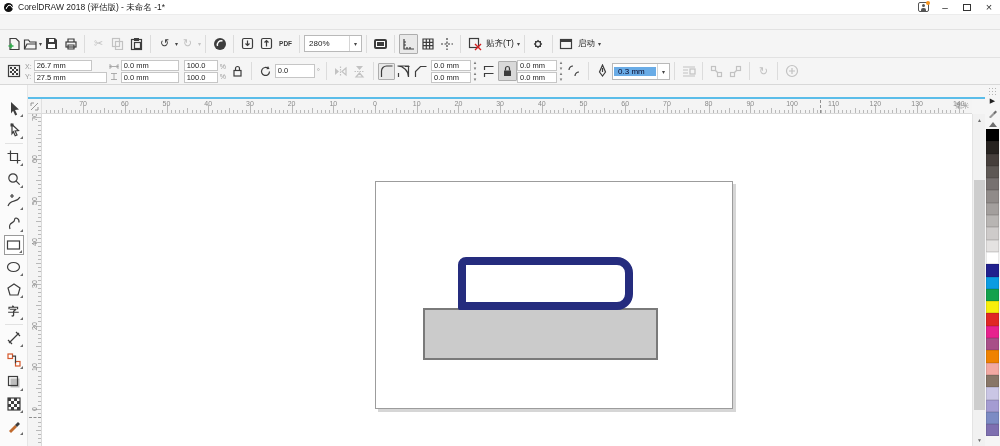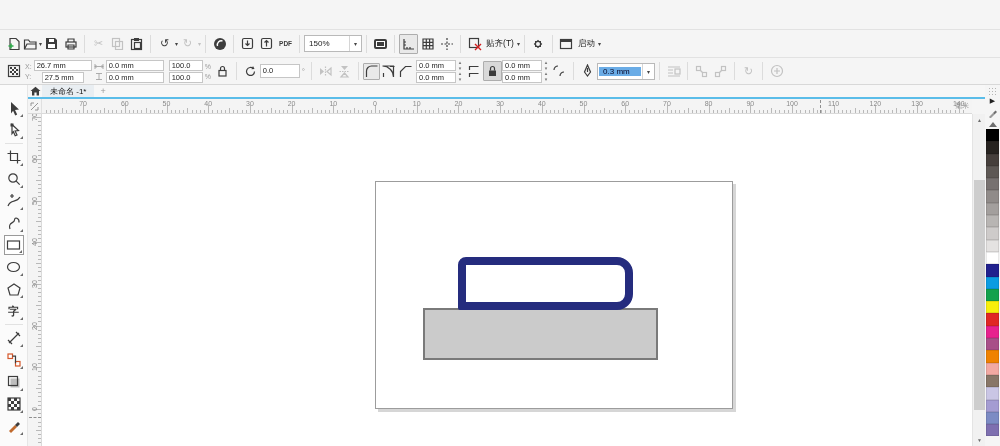--- a/index.html
+++ b/index.html
@@ -99,20 +99,40 @@
   .pal-grip{width:9px;height:8px;margin-top:2px;background-image:radial-gradient(circle,#b5b5b5 1px,transparent 1px);background-size:3px 3px;}
   .pal-btn{width:15px;height:12px;display:flex;align-items:center;justify-content:center;font-size:7px;color:#222;}
   .swatches{display:flex;flex-direction:column;width:13px;}
   .swatch{width:13px;height:12.3px;box-shadow:inset 0 0 0 0.5px rgba(0,0,0,0.18);flex:0 0 auto;}
 </style>
 </head>
 <body>
 
 <div class="app">
 
+  <div class="titlebar">
+    <span class="tb-logo"></span>
+    <span class="tb-title">CorelDRAW 2018 (评估版) - 未命名 -1*</span>
+    <span class="tb-ctrls">
+      <span class="tb-btn">
+          <span class="acct">
+            <span class="dot"></span>
+          </span>
+        </span>
+      <span class="tb-btn">
+          <span style="font-size:10px;">–</span>
+        </span>
+      <span class="tb-btn">
+          <span class="restore"></span>
+        </span>
+      <span class="tb-btn">
+          <span style="font-size:11px;">×</span>
+        </span>
+    </span>
+  </div>
 
 
   <div class="toolbar">
     <span class="tbtn">
       <svg class="ic" width="14" height="14">
           <path class="s" d="M3,1.5 h6 l3,3 v8 h-9 z"></path>
           <path class="s" d="M1.5,9 h5 M4,6.5 v5" style="stroke:#2faa4a;stroke-width:1.6"></path>
         </svg>
       </span>
     <span class="tbtn">
@@ -179,21 +199,21 @@
       <svg class="ic" width="13" height="13">
           <rect class="s" x="1.5" y="1.5" width="10" height="10" rx="1.5"></rect>
           <path class="s" d="M6.5,9.5 v-5 M4.5,5.5 l2,-2 2,2"></path>
         </svg>
       </span>
     <span class="tbtn">
       <span style="font-size:6.5px;font-weight:bold;color:#3d3d3d;">PDF</span>
       </span>
     <span class="sep"></span>
     <span class="combo" style="width:58px;">
-      <span class="val">150%</span>
+      <span class="val">280%</span>
       <span class="cdd">▾</span>
       </span>
     <span class="sep"></span>
     <span class="tbtn">
       <svg class="ic" width="15" height="12">
           <rect class="f" x="1" y="1" width="13" height="10" rx="2"></rect>
           <rect x="3.5" y="3.5" width="8" height="5" fill="none" stroke="#fff" stroke-width="1"></rect>
         </svg>
       </span>
     <span class="sep"></span>
@@ -246,21 +266,21 @@
           <rect class="s" x="1.5" y="1.5" width="11" height="11"></rect>
           <path class="f" d="M3,3h2v2h-2z M7,3h2v2h-2z M5,5h2v2h-2z M9,5h2v2h-2z M3,7h2v2h-2z M7,7h2v2h-2z M5,9h2v2h-2z M9,9h2v2h-2z"></path>
         </svg>
       </span>
     <span class="plab">
         <span>X:</span>
         <span>Y:</span>
       </span>
     <div class="stack">
       <div class="pfield" style="width:58px;">26.7 mm</div>
-      <div class="pfield" style="width:42px;margin-left:8px;">27.5 mm</div>
+      <div class="pfield" style="width:73px;">27.5 mm</div>
     </div>
     <span class="plab">
       <svg class="ic" width="10" height="7">
           <path class="s" d="M1,1v5 M9,1v5 M1,3.5h8 M2.5,2l-1.5,1.5 1.5,1.5 M7.5,2l1.5,1.5 -1.5,1.5" style="stroke:#9a9a9a;stroke-width:0.8"></path>
         </svg>
       <svg class="ic" width="10" height="7">
           <path class="s" d="M5,0.5v6 M2,0.5h6 M2,6.5h6" style="stroke:#9a9a9a;stroke-width:0.8"></path>
         </svg>
       </span>
     <div class="stack">
@@ -503,31 +523,20 @@
         </span>
       <span class="tool">
         <svg class="ic" width="14" height="14">
             <path d="M2,12 l6,-6 2,2 -6,6 z" fill="#c06a2e"></path>
             <path class="f" d="M8,6 l2,-2 1,-1 2,2 -1,1 -2,2 z"></path>
           </svg>
           <span class="cnr"></span>
         </span>
     </div>
 
-    <div class="docbar">
-      <span class="home">
-        <svg class="ic" width="11" height="10">
-            <path class="f" d="M0.5,5 L5.5,0.8 L10.5,5 H9 V9.5 H6.6 V6.5 H4.4 V9.5 H2 V5 Z"></path>
-          </svg>
-        </span>
-      <span class="doctab">
-          <span>未命名 -1*</span>
-        </span>
-      <span class="newtab">+</span>
-    </div>
     <div class="blueline"></div>
 
     <div class="corner">
       <svg class="ic" width="9" height="9">
           <path class="s" d="M1,8 L8,1 M1,4 V1 H4 M5,8 H8 V5" style="stroke:#8a8a8a;stroke-width:0.9"></path>
         </svg>
       </div>
     <div class="hruler" id="hruler">
       <span class="unitlab">毫米</span>
     <div class="htick" style="left: 3.57px; height: 3px;"></div>

